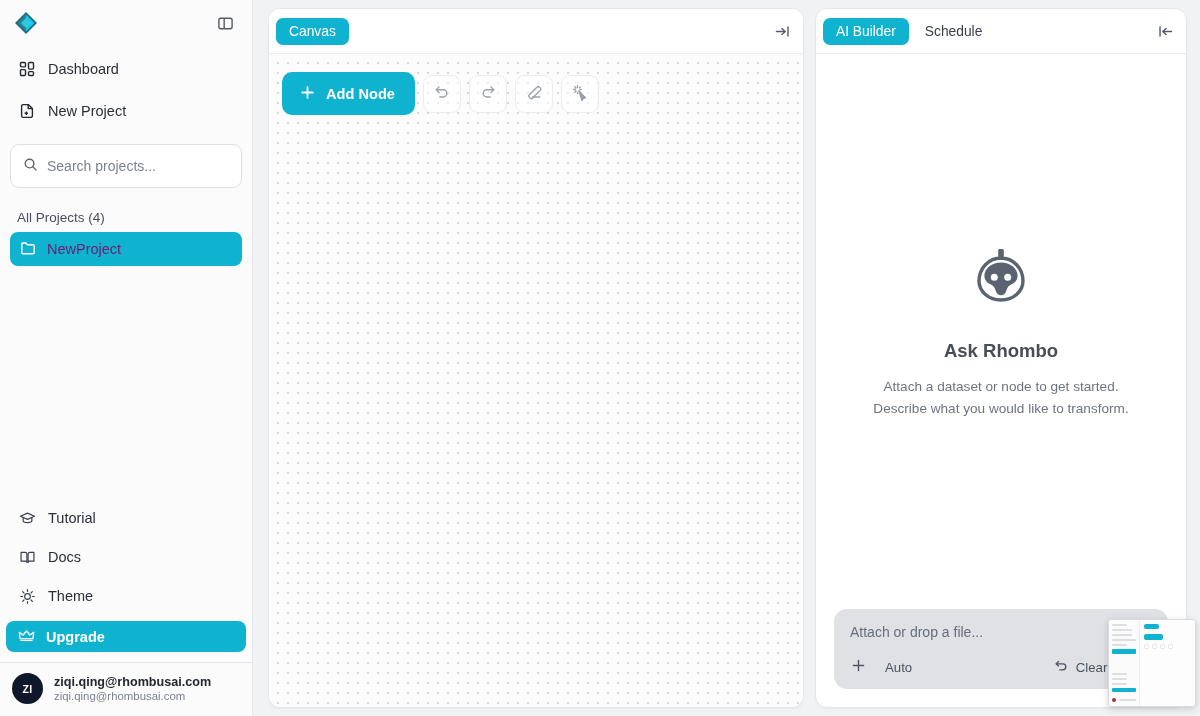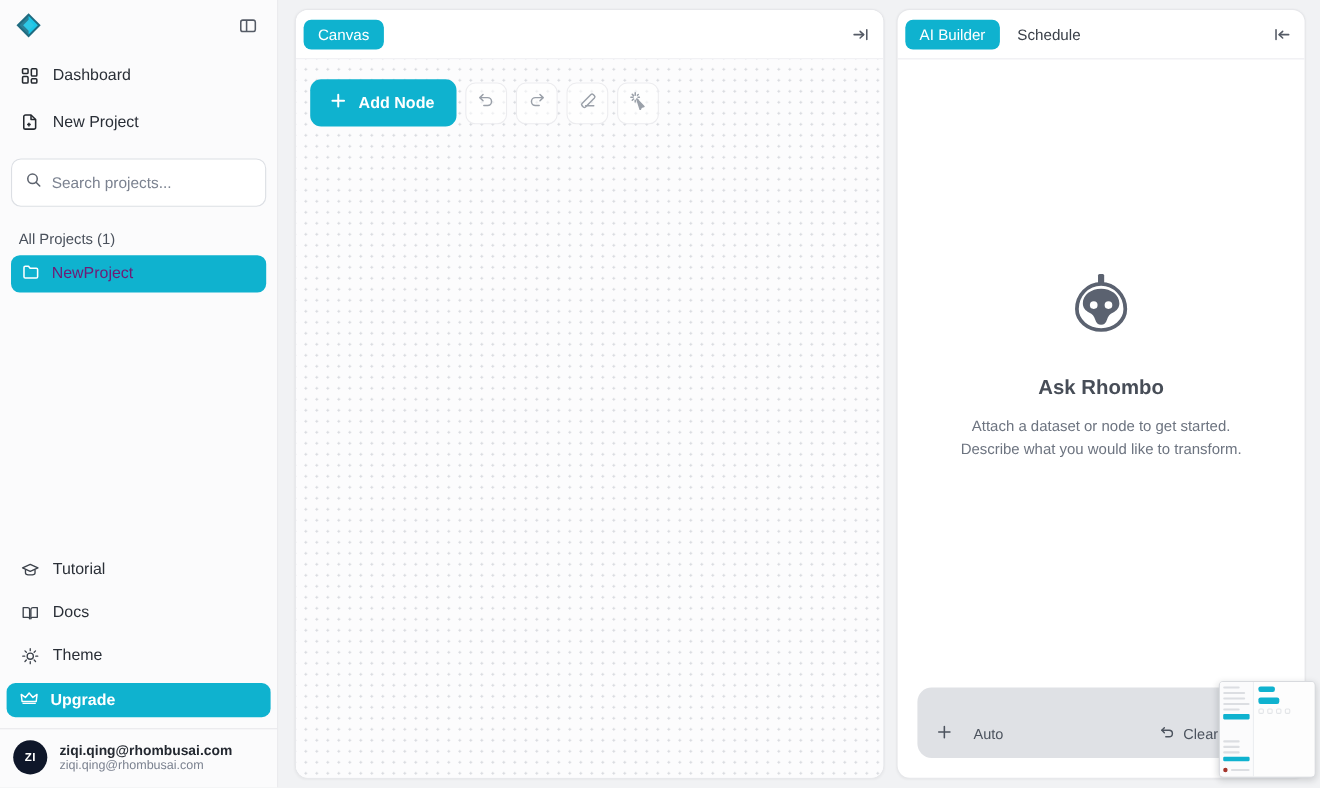--- a/index.html
+++ b/index.html
@@ -249,21 +249,21 @@
     <div class="search-box">
       <span>
         <svg width="15" height="15" viewBox="0 0 16 16" fill="none" stroke="#5d636e" stroke-width="1.5">
           <circle cx="7" cy="7" r="4.6"></circle>
             <line x1="10.4" y1="10.4" x2="14" y2="14" stroke-linecap="round"></line>
         </svg>
       </span>
       <input type="text" placeholder="Search projects..." style="">
     </div>
 
-    <div class="section-label">All Projects (1)</div>
+    <div class="section-label">All Projects (4)</div>
 
     <div class="project-item active">
       <span class="ico">
         <svg width="16" height="16" viewBox="0 0 16 16" fill="none" stroke="#ffffff" stroke-width="1.4" stroke-linejoin="round">
           <path d="M1.8 12.6V4.2a1.2 1.2 0 0 1 1.2-1.2h2.9l1.5 1.8h5.6a1.2 1.2 0 0 1 1.2 1.2v6.6a1.2 1.2 0 0 1-1.2 1.2H3a1.2 1.2 0 0 1-1.2-1.2z"></path>
         </svg>
       </span>
       <span>NewProject</span>
     </div>
 
@@ -412,20 +412,21 @@
           </svg>
         </div>
         <div class="ask-title">Ask Rhombo</div>
         <div class="ask-sub">
           <div>Attach a dataset or node to get started.</div>
           <div>Describe what you would like to transform.</div>
         </div>
       </div>
 
       <div class="chat-box">
+        <div class="chat-placeholder">Attach or drop a file...</div>
         <div class="chat-row">
           <div class="left">
             <span class="chat-btn">
               <span>
                 <svg width="17" height="17" viewBox="0 0 18 18" fill="none" stroke="#4c535e" stroke-width="1.5" stroke-linecap="round">
                   <path d="M9 3.6v10.8M3.6 9h10.8"></path>
                 </svg>
               </span>
             </span>
             <span class="chat-btn">Auto</span>

